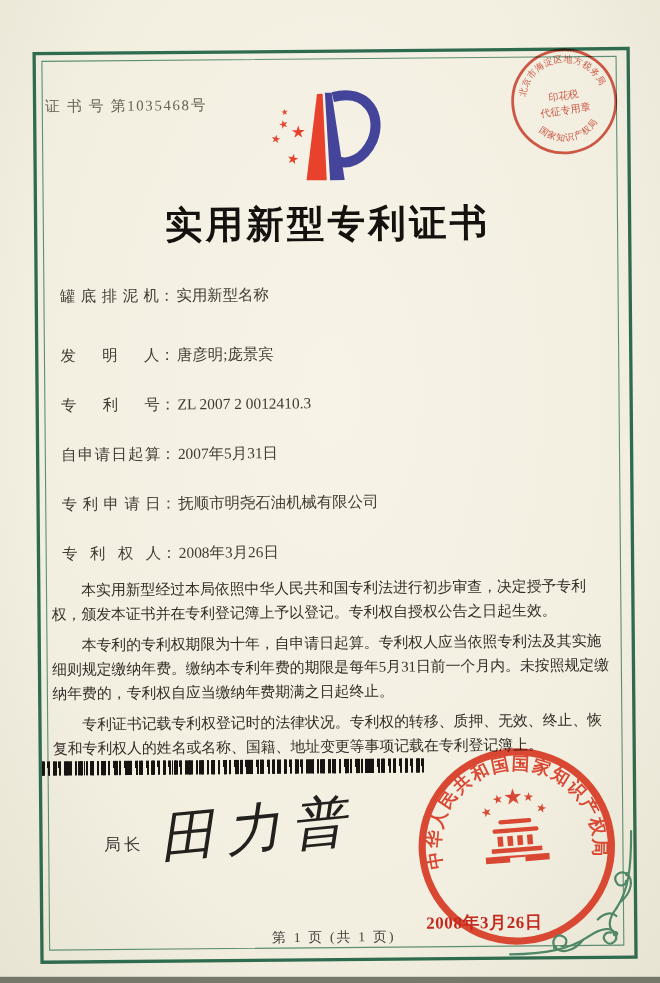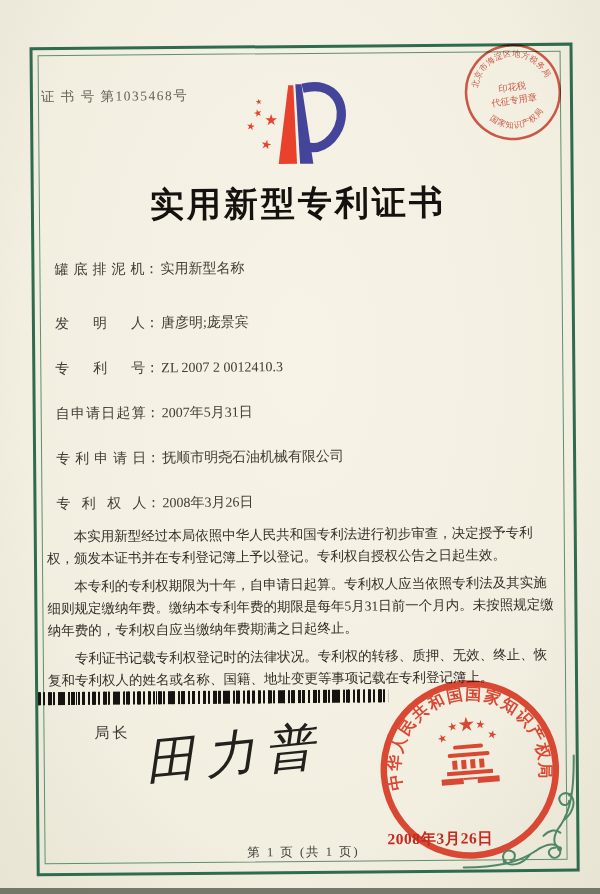--- a/index.html
+++ b/index.html
@@ -18,21 +18,21 @@
   .field-row{position:absolute;left:56px;font-size:14px;color:#423c34;white-space:nowrap;}
   .flabel{display:inline-block;width:90px;text-align:justify;text-align-last:justify;vertical-align:bottom;}
   .fsep{display:inline-block;margin-right:2px;}
   .paras{position:absolute;left:46px;top:524px;width:508px;}
   .paras p{margin:0 0 6px 0;font-size:13.5px;line-height:22px;text-indent:27px;color:#332f28;}
   .barcode{position:absolute;left:36px;top:690px;width:350px;height:13px;
     background:
       repeating-linear-gradient(90deg,#161310 0 2px,transparent 2px 5px),
       repeating-linear-gradient(90deg,#161310 0 3px,transparent 3px 11px),
       repeating-linear-gradient(90deg,transparent 0 6px,#161310 6px 7px,transparent 7px 16px);}
-  .director-title{position:absolute;left:92px;top:722px;font-size:15px;letter-spacing:3px;color:#3b3733;font-family:Liberation Mono, monospace;}
+  .director-title{position:absolute;left:92px;top:757px;font-size:15px;letter-spacing:3px;color:#3b3733;font-family:Liberation Mono, monospace;}
   .signature{position:absolute;left:142px;top:720px;font-size:50px;font-style:italic;letter-spacing:10px;
              color:#23211e;transform:rotate(-5deg);font-family:"DejaVu Serif",serif;}
   .official-seal{position:absolute;left:372px;top:676px;width:190px;height:190px;transform:rotate(-4deg);
                  mix-blend-mode:multiply;opacity:.93;}
   .issue-date{position:absolute;left:384px;top:830px;font-size:15.5px;font-weight:700;color:#c5281c;
               letter-spacing:.5px;z-index:6;}
   .page-footer{position:absolute;left:0;right:0;top:844px;text-align:center;font-size:12.5px;
                letter-spacing:2px;color:#44403a;}
   .ornament{position:absolute;left:452px;top:748px;width:130px;height:130px;}
   .scan-edge{position:absolute;left:0;right:0;bottom:0;height:6px;background:#585b4e;opacity:.8;}

